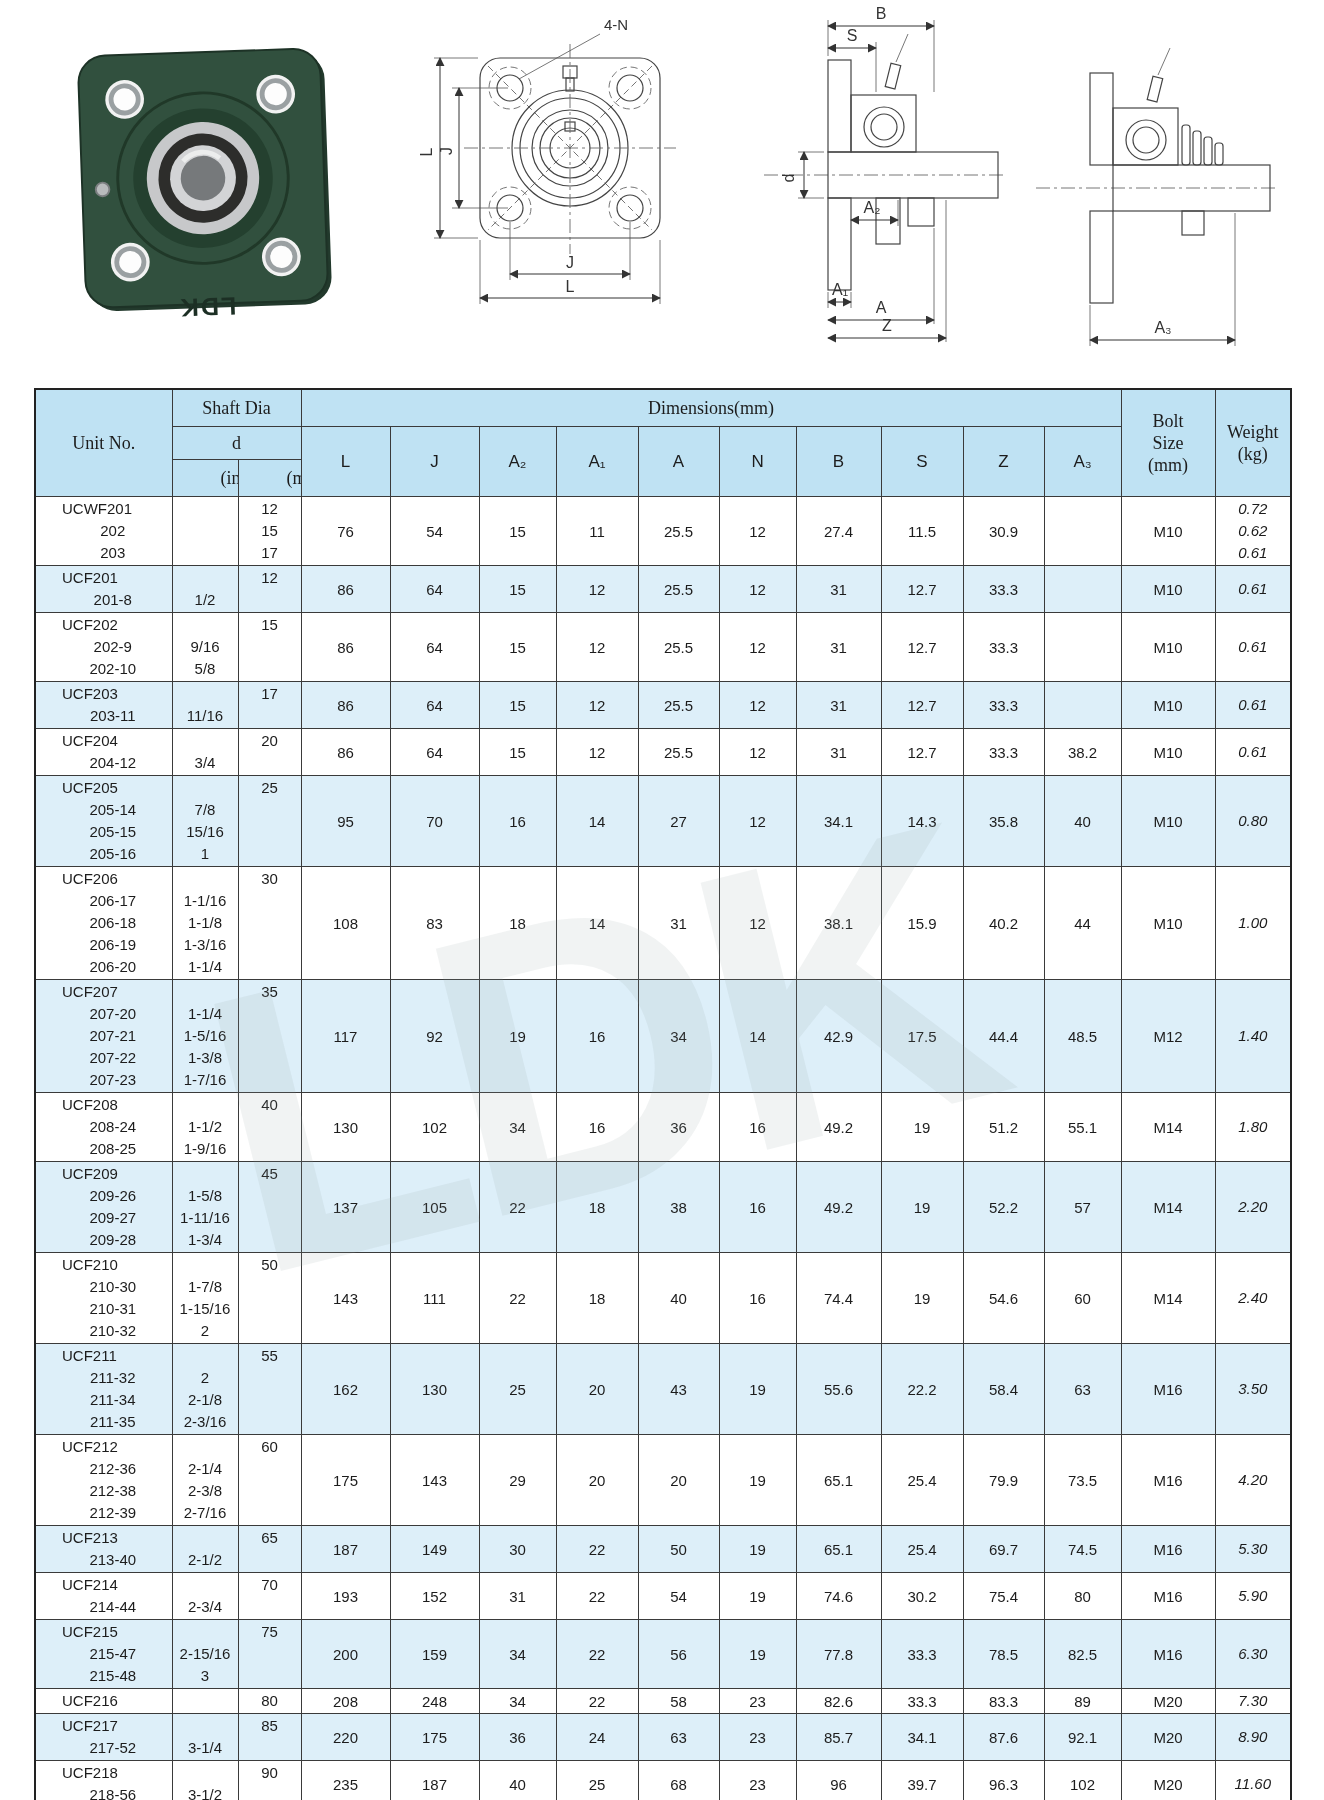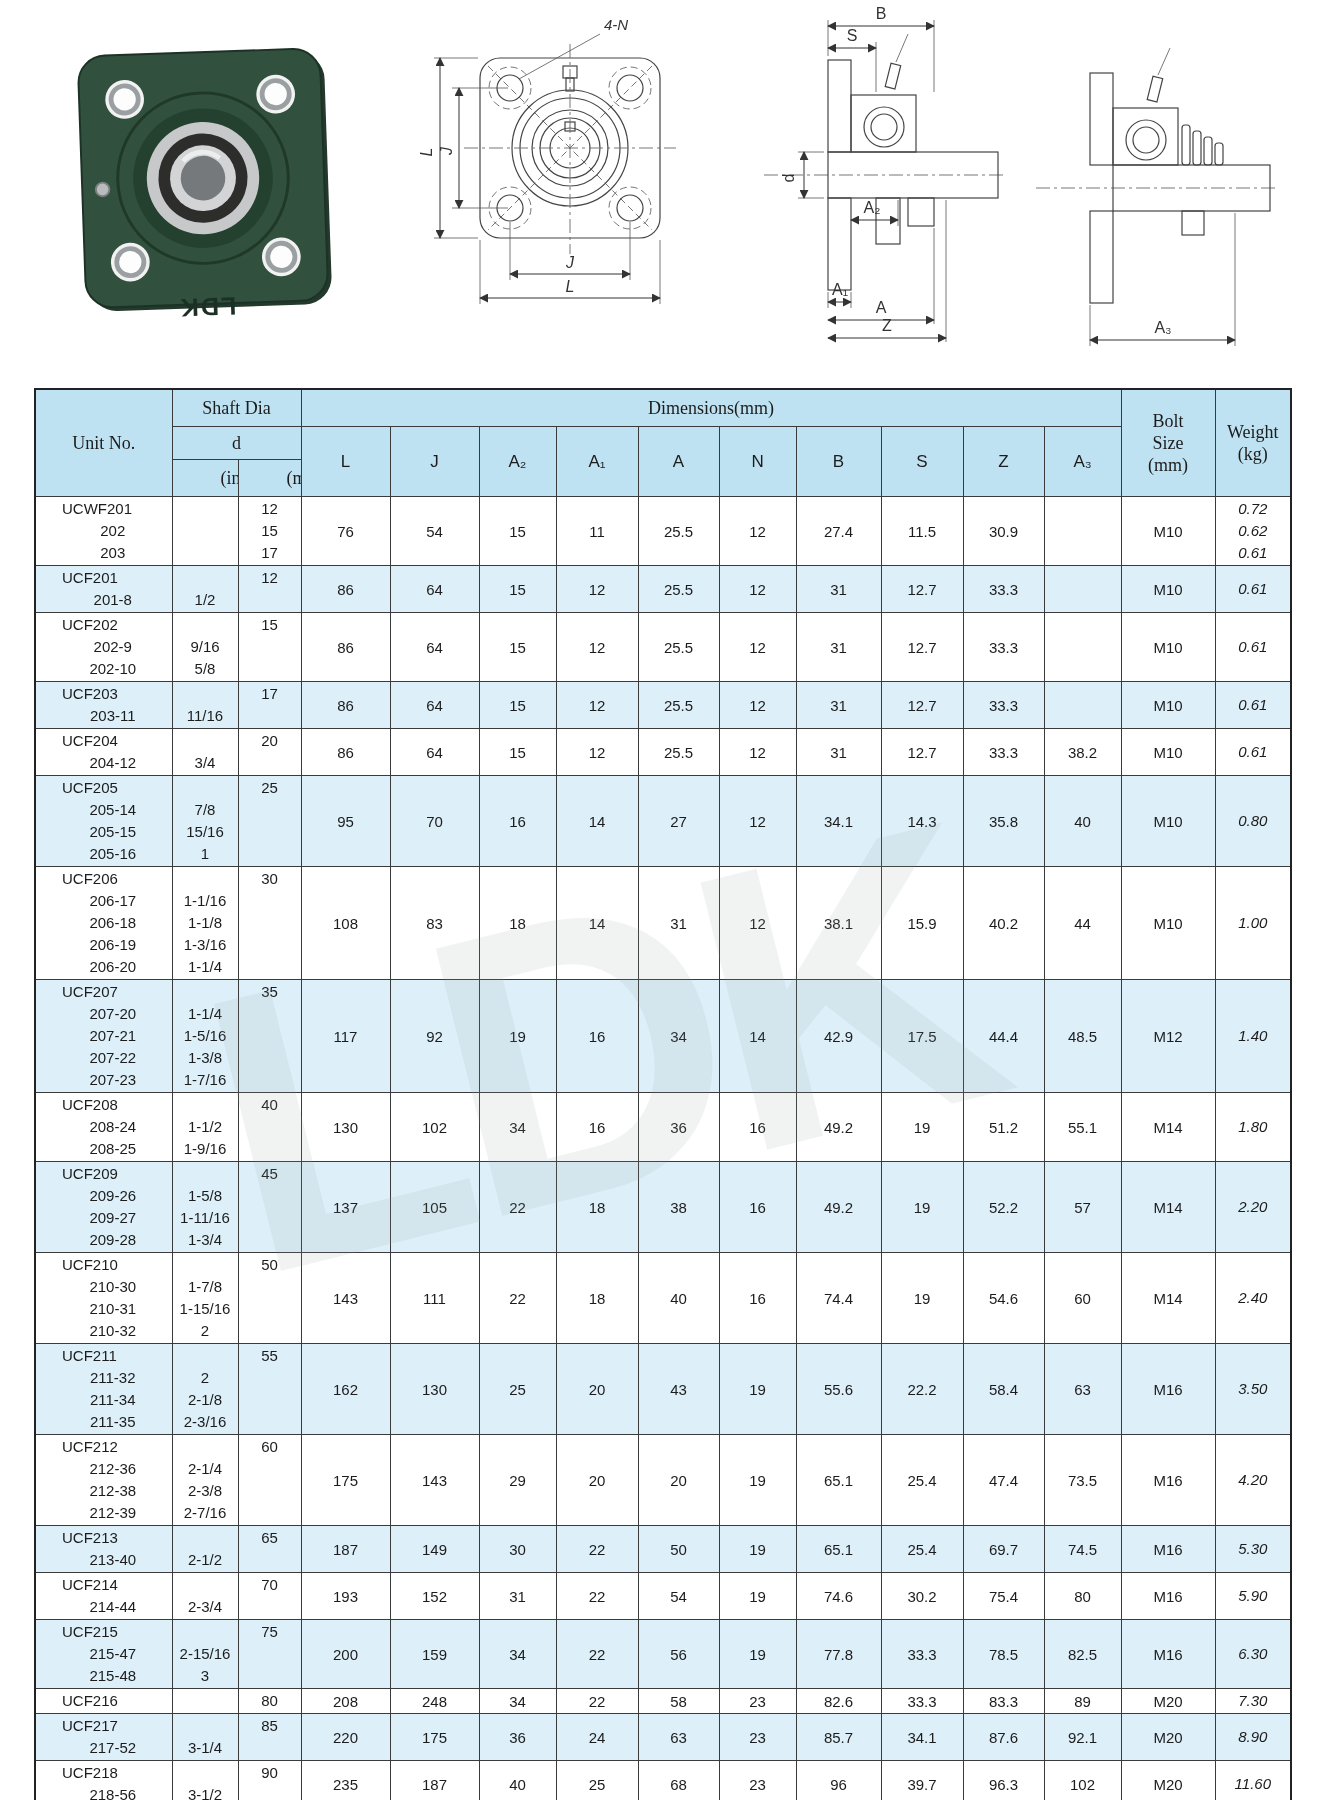--- a/index.html
+++ b/index.html
@@ -4,21 +4,21 @@
 <style>
   :root{
     --header-bg:#bfe2f3; --row-bg:#ddeff9; --border:#3a3a3a; --photo-green:#31503e;
   }
   html,body{margin:0;padding:0;background:#fff;}
   .page{position:relative;width:1324px;height:1800px;background:#fff;overflow:hidden;
         font-family:"Liberation Sans",sans-serif;color:#1c1c1c;}
   
   .top{position:absolute;left:0;top:0;width:1324px;height:382px;display:flex;align-items:flex-start;}
   .photo-wrap{margin:18px 0 0 48px;}
-  .front-wrap{margin:8px 0 0 60px;font-style:italic;}
+  .front-wrap{margin:8px 0 0 60px;}
   .sideA-wrap{margin:0 0 0 40px;}
   .sideB-wrap{margin:28px 0 0 22px;}
   svg text{font-family:"Liberation Sans",sans-serif;font-size:16px;fill:#333;}
   svg .small{font-size:15px;}
   .thin{stroke:#444;stroke-width:1.2;fill:none;}
   .dim{stroke:#333;stroke-width:1;fill:none;}
   .ext{stroke:#555;stroke-width:0.8;fill:none;}
   .dash{stroke:#666;stroke-width:0.9;fill:none;stroke-dasharray:7 4;}
   .cline{stroke:#666;stroke-width:0.9;fill:none;stroke-dasharray:14 4 3 4;}
   
@@ -645,21 +645,21 @@
               <div class="line">60</div>
             </td>
             <td class="cell-dim">175</td>
             <td class="cell-dim">143</td>
             <td class="cell-dim">29</td>
             <td class="cell-dim">20</td>
             <td class="cell-dim">20</td>
             <td class="cell-dim">19</td>
             <td class="cell-dim">65.1</td>
             <td class="cell-dim">25.4</td>
-            <td class="cell-dim">47.4</td>
+            <td class="cell-dim">79.9</td>
             <td class="cell-dim">73.5</td>
             <td class="cell-bolt">M16</td>
             <td class="cell-weight">
               <div class="line">4.20</div>
             </td>
           </tr>
           <tr class="shaded">
             <td class="cell-unit">
               <div class="line first">UCF213</div>
               <div class="line">213-40</div>

